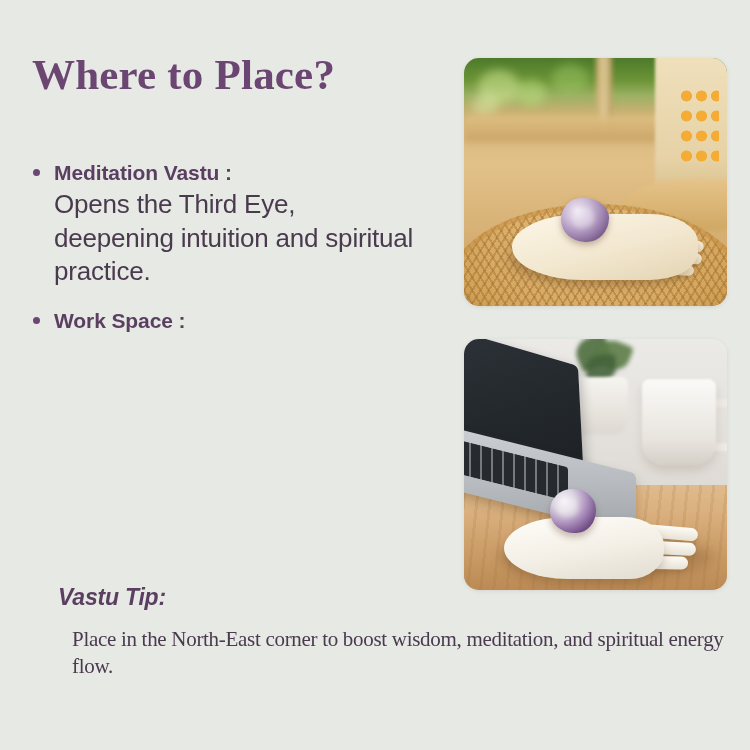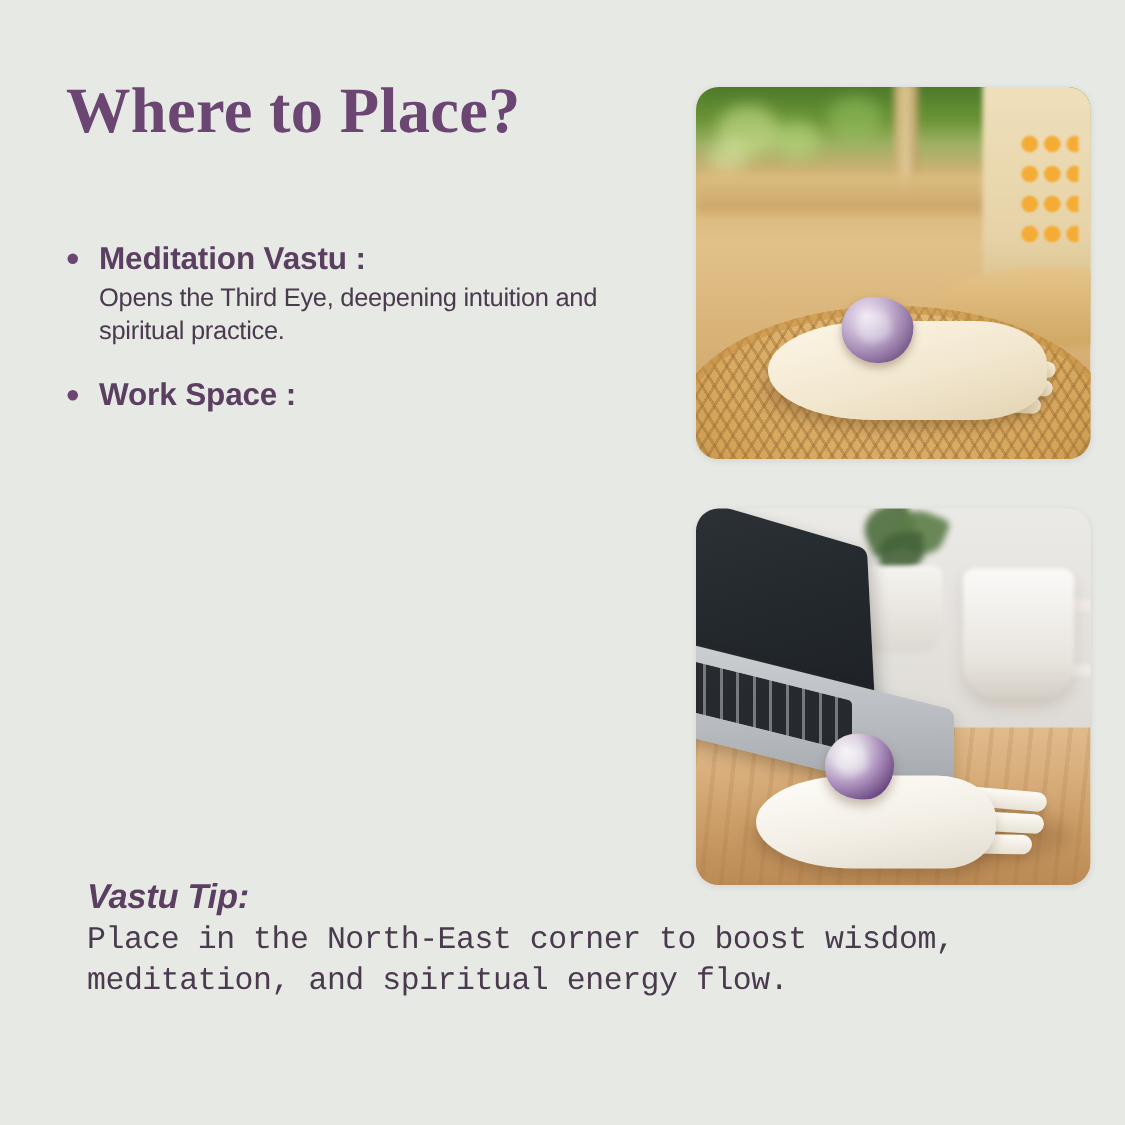--- a/index.html
+++ b/index.html
@@ -18,21 +18,21 @@
   .page {
     position: relative;
     width: 750px;
     height: 750px;
     background: #e7e9e5;
   }
 
   
   .content-col {
     position: absolute;
-    left: 16px;
+    left: 4px;
     top: 0;
     width: 455px;
     height: 750px;
   }
 
   .page-title {
     position: absolute;
     left: 28px;
     top: 52px;
     font-family: "Liberation Serif", "DejaVu Serif", serif;
@@ -73,21 +73,21 @@
     font-size: 21px;
     color: #5a3f61;
     line-height: 1.28;
     letter-spacing: -0.1px;
     margin: 0 0 1px 0;
   }
 
   .bullet-body {
     font-family: "Liberation Sans", sans-serif;
     font-weight: normal;
-    font-size: 17px;
+    font-size: 26px;
     color: #4a3a4e;
     line-height: 1.30;
     letter-spacing: -0.2px;
     margin: 0;
     max-width: 360px;
   }
 
   
   .vastu-block {
     position: absolute;
@@ -101,26 +101,26 @@
     font-weight: bold;
     font-style: italic;
     font-size: 23px;
     color: #5a3f61;
     line-height: 1.25;
     letter-spacing: -0.2px;
     margin: 0 0 2px 0;
   }
 
   .vastu-body {
-    font-family: Liberation Mono, monospace;
+    font-family: Liberation Serif, serif;
     font-size: 21px;
     color: #4a3a4e;
     line-height: 1.32;
     letter-spacing: -0.3px;
-    margin: 0;
+    margin: 14px;
     max-width: 660px;
   }
 
   
   .photo {
     position: absolute;
     border-radius: 15px;
     overflow: hidden;
     box-shadow: 0 1px 4px rgba(60,50,40,0.10);
   }

